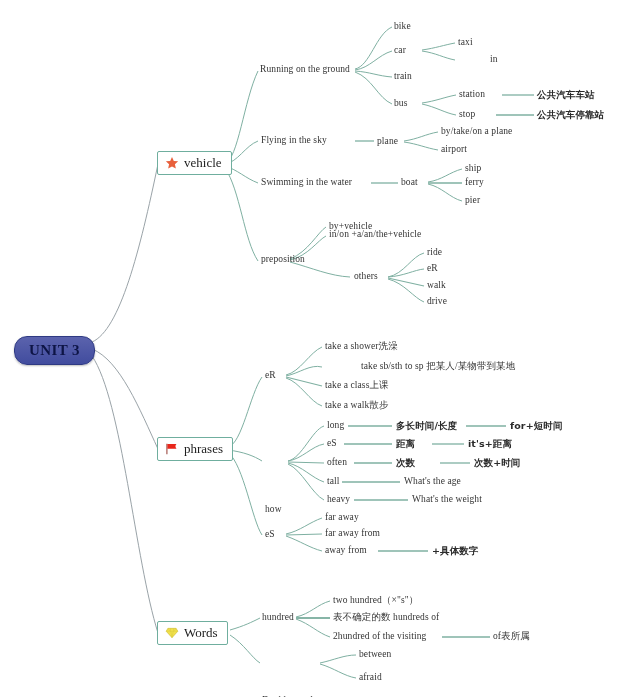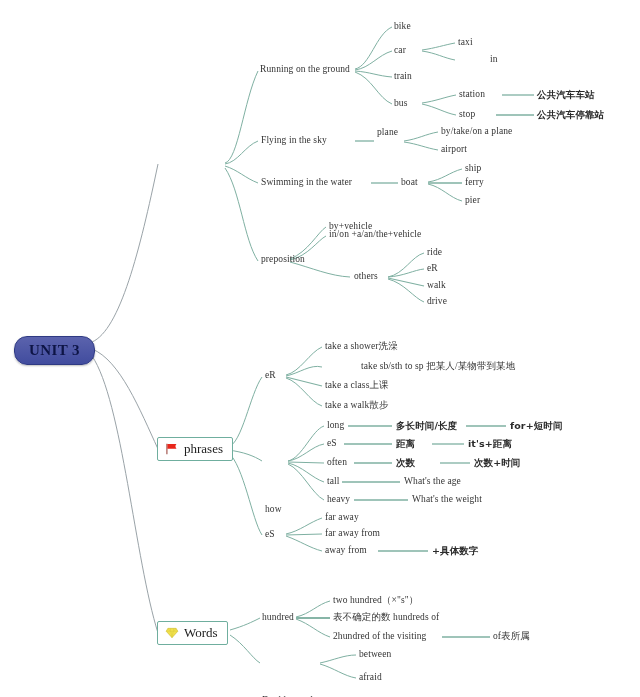--- a/index.html
+++ b/index.html
@@ -177,20 +177,28 @@
 
       <path d="M296,618 L330,618" stroke-width="1.3"></path>
 
       <path d="M320,663 C334,660 344,655 356,655"></path>
       <path d="M320,664 C334,668 344,676 356,678"></path>
     </g>
   </svg>
 
   <div class="node root" style="left:14px; top:336px;">UNIT 3</div>
 
+  <div class="node mainbox" style="left:157px; top:151px;">
+    <span class="ico">
+      <svg viewBox="0 0 24 24" width="14" height="14">
+        <path d="M12 1.6l3.1 6.8 7.4.8-5.5 5 1.6 7.3L12 17.8 5.4 21.5 7 14.2 1.5 9.2l7.4-.8z" fill="#e8603c"></path>
+      </svg>
+    </span>
+    <span class="lbl">vehicle</span>
+  </div>
 
   <div class="node mainbox" style="left:157px; top:437px;">
     <span class="ico">
       <svg viewBox="0 0 24 24" width="14" height="14">
         <rect x="2.5" y="3" width="1.6" height="18" fill="#8a2a20"></rect>
         <path d="M4.1 3.5h15.6c-2.3 2.4-2.3 5.4 0 8H4.1z" fill="#e8261b"></path>
       </svg>
     </span>
     <span class="lbl">phrases</span>
   </div>
@@ -214,21 +222,21 @@
 
   <div class="node t" style="left:458px; top:38px;">taxi</div>
   <div class="node t" style="left:458px; top:55px;padding-left:32px;">in</div>
 
   <div class="node t" style="left:459px; top:90px;">station</div>
   <div class="node t cn" style="left:537px; top:90px;">公共汽车车站</div>
   <div class="node t" style="left:459px; top:110px;">stop</div>
   <div class="node t cn" style="left:537px; top:110px;">公共汽车停靠站</div>
 
   <div class="node t" style="left:261px; top:136px;">Flying in the sky</div>
-  <div class="node t" style="left:377px; top:128px;">plane</div>
+  <div class="node t" style="left:377px; top:137px;">plane</div>
   <div class="node t" style="left:441px; top:127px;">by/take/on a plane</div>
   <div class="node t" style="left:441px; top:145px;">airport</div>
 
   <div class="node t" style="left:261px; top:178px;">Swimming in the water</div>
   <div class="node t" style="left:401px; top:178px;">boat</div>
   <div class="node t" style="left:465px; top:164px;">ship</div>
   <div class="node t" style="left:465px; top:178px;">ferry</div>
   <div class="node t" style="left:465px; top:196px;">pier</div>
 
   <div class="node t" style="left:261px; top:255px;">preposition</div>

